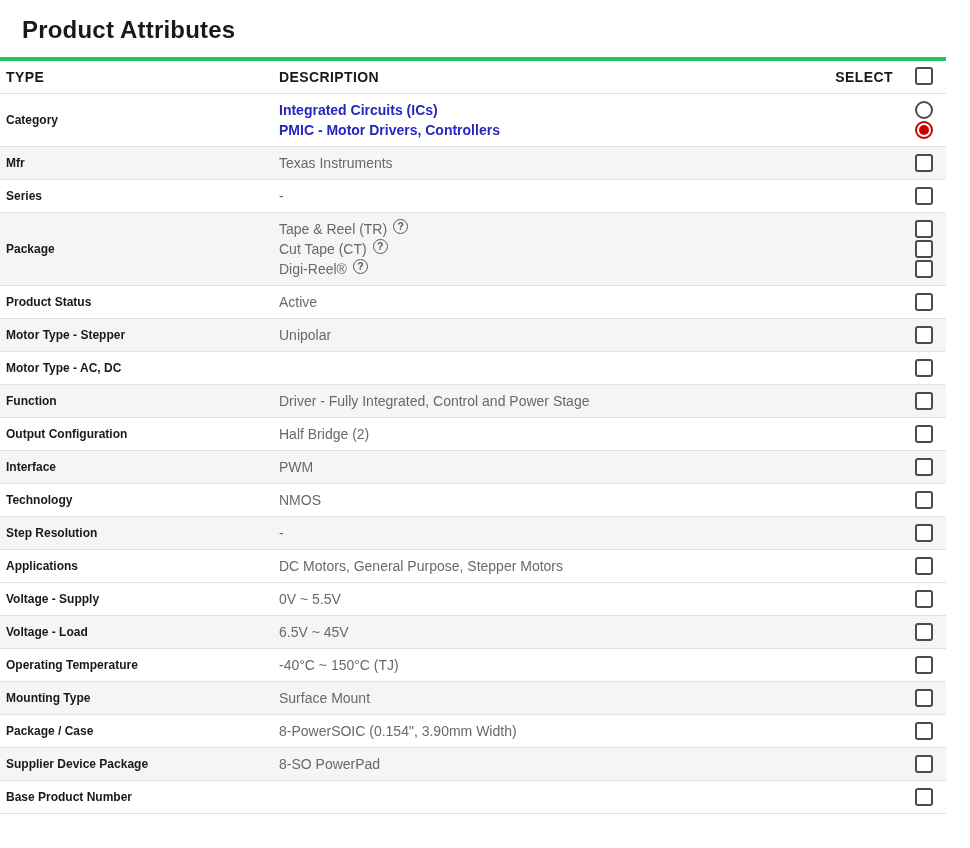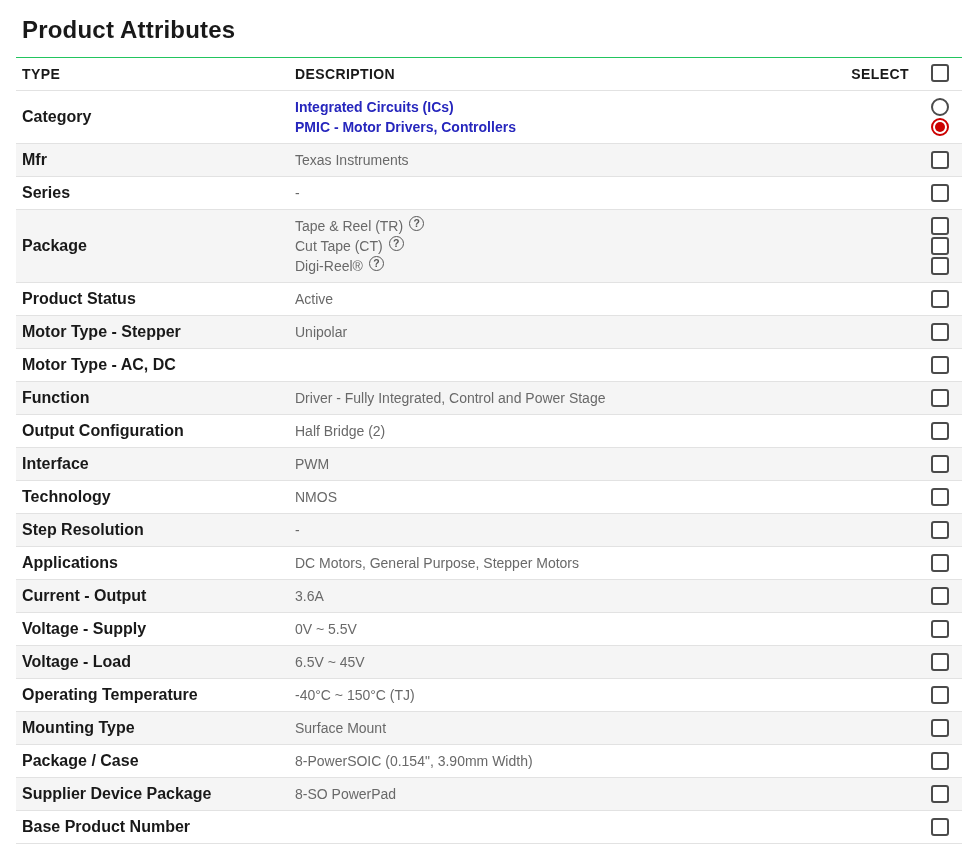--- a/index.html
+++ b/index.html
@@ -9,34 +9,34 @@
     background: #ffffff;
     font-family: "Liberation Sans", "DejaVu Sans", sans-serif;
     -webkit-font-smoothing: antialiased;
   }
   h1.page-title {
     margin: 0 0 13px 22px; padding-top: 16px;
     font-size: 24px; font-weight: 700; color: #191919;
     letter-spacing: 0.2px;
   }
   .attr-table {
-    margin-left: 16px; width: 946px;
-    border-top: 1px solid #22c55e;
+    width: 946px;
+    border-top: 4px solid #22c55e;
   }
   .row {
     display: flex; align-items: center;
     border-bottom: 1px solid #e2e2e2;
     padding: 6px 13px 6px 6px;
     min-height: 33px;
     background: #ffffff;
   }
   .row.shaded { background: var(--shaded-row, #f5f5f5); }
   .col-type {
     width: 273px; flex-shrink: 0;
-    font-size: 16px; font-weight: 700; color: #191919;
+    font-size: 12px; font-weight: 700; color: #191919;
     line-height: 20px;
   }
   .col-desc {
     flex: 1 1 auto; min-width: 0;
     font-size: 14px; color: #696969; line-height: 20px;
   }
   .desc-line { display: flex; align-items: flex-start; height: 20px; white-space: nowrap; }
   .hdr {
     font-size: 14px; font-weight: 700; color: #191919;
     letter-spacing: 0.4px; line-height: 20px;
@@ -265,33 +265,20 @@
             <div class="desc-line">
               <span>DC Motors, General Purpose, Stepper Motors</span>
             </div>
           </div>
           <div class="col-select controls">
             <div class="slot">
               <span class="checkbox"></span>
             </div>
           </div>
         </div>
-        <div class="row shaded">
-          <div class="col-type">Current - Output</div>
-          <div class="col-desc">
-            <div class="desc-line">
-              <span>3.6A</span>
-            </div>
-          </div>
-          <div class="col-select controls">
-            <div class="slot">
-              <span class="checkbox"></span>
-            </div>
-          </div>
-        </div>
         <div class="row">
           <div class="col-type">Voltage - Supply</div>
           <div class="col-desc">
             <div class="desc-line">
               <span>0V ~ 5.5V</span>
             </div>
           </div>
           <div class="col-select controls">
             <div class="slot">
               <span class="checkbox"></span>

